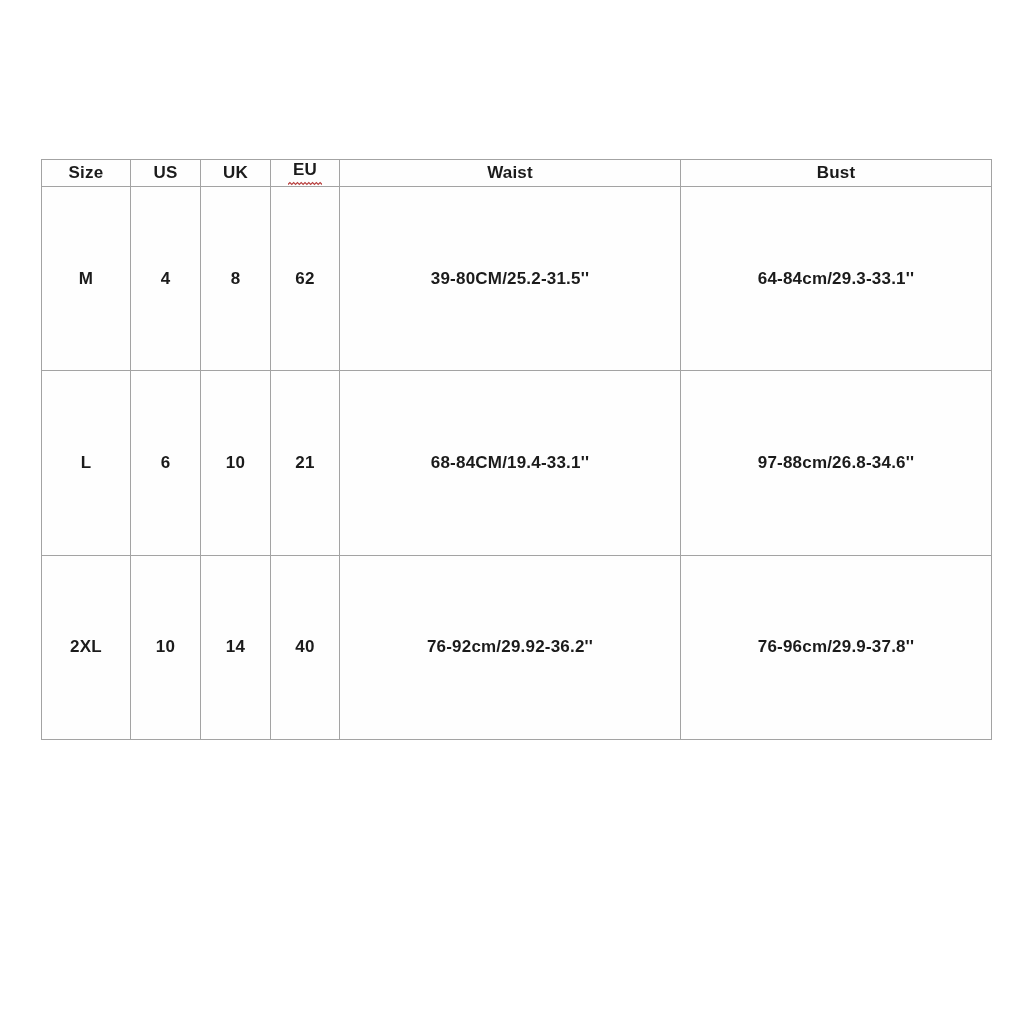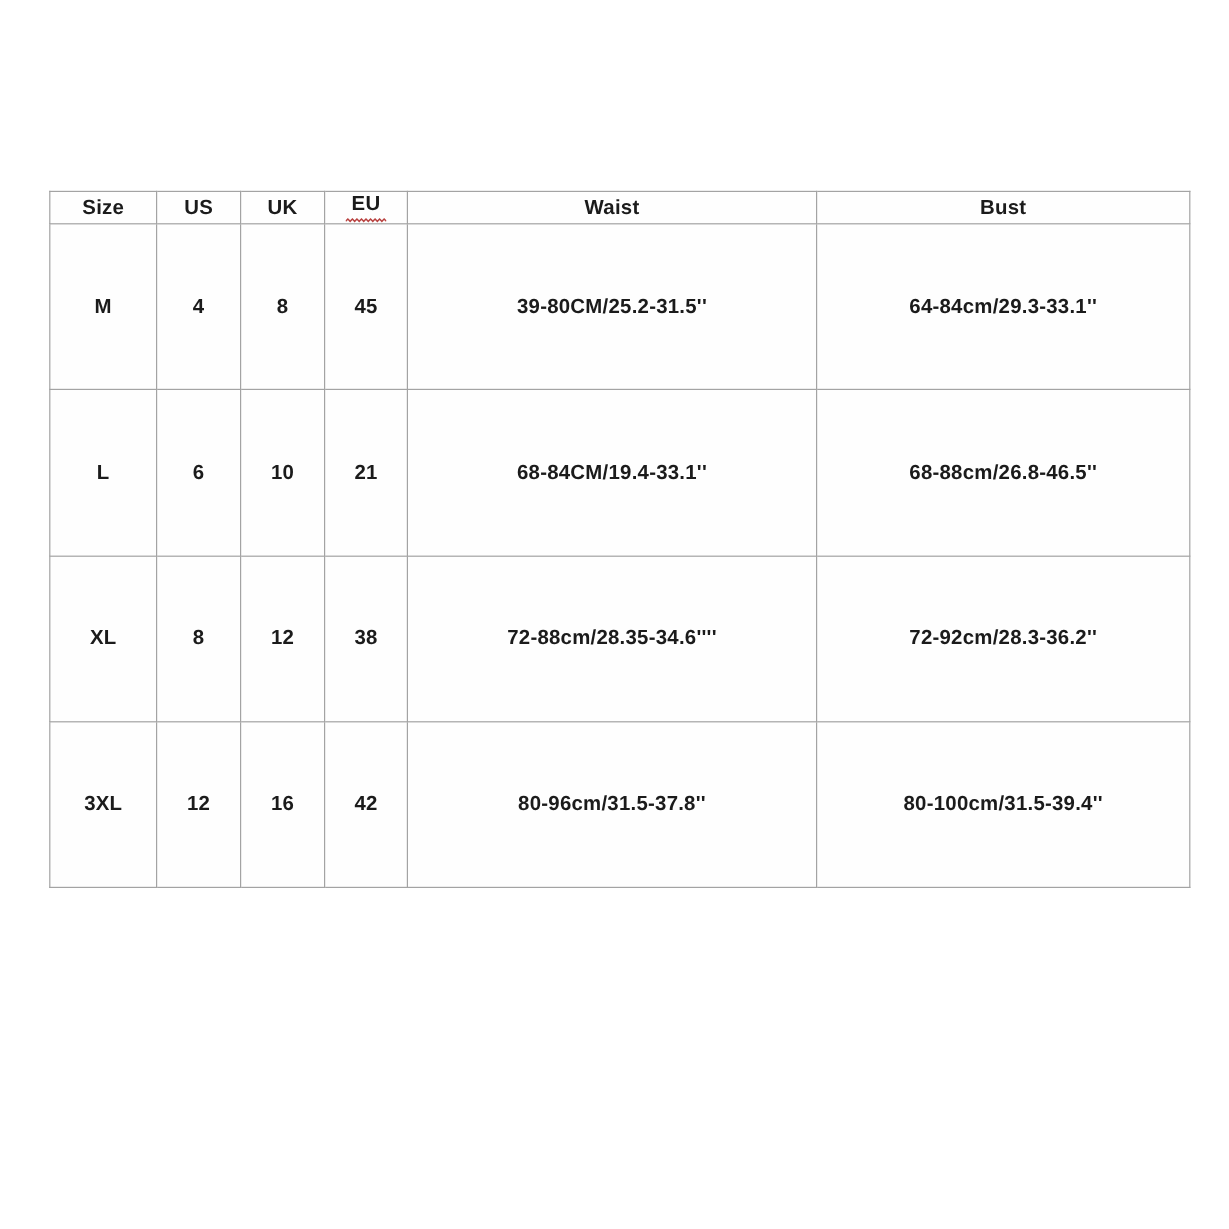--- a/index.html
+++ b/index.html
@@ -90,43 +90,35 @@
         <th>
           <span class="hdr-wrap">Bust</span>
         </th>
       </tr>
     </thead>
     <tbody>
       <tr>
         <td>M</td>
         <td>4</td>
         <td>8</td>
-        <td>45</td>
+        <td>62</td>
         <td>39-80CM/25.2-31.5''</td>
         <td>64-84cm/29.3-33.1''</td>
       </tr>
       <tr>
         <td>L</td>
         <td>6</td>
         <td>10</td>
         <td>21</td>
         <td>68-84CM/19.4-33.1''</td>
-        <td>68-88cm/26.8-46.5''</td>
+        <td>97-88cm/26.8-34.6''</td>
       </tr>
       <tr>
-        <td>XL</td>
-        <td>8</td>
-        <td>12</td>
-        <td>38</td>
-        <td>72-88cm/28.35-34.6''''</td>
-        <td>72-92cm/28.3-36.2''</td>
-      </tr>
-      <tr>
-        <td>3XL</td>
-        <td>12</td>
-        <td>16</td>
-        <td>42</td>
-        <td>80-96cm/31.5-37.8''</td>
-        <td>80-100cm/31.5-39.4''</td>
+        <td>2XL</td>
+        <td>10</td>
+        <td>14</td>
+        <td>40</td>
+        <td>76-92cm/29.92-36.2''</td>
+        <td>76-96cm/29.9-37.8''</td>
       </tr>
     </tbody>
   </table>
 </div>
 
 </body></html>

